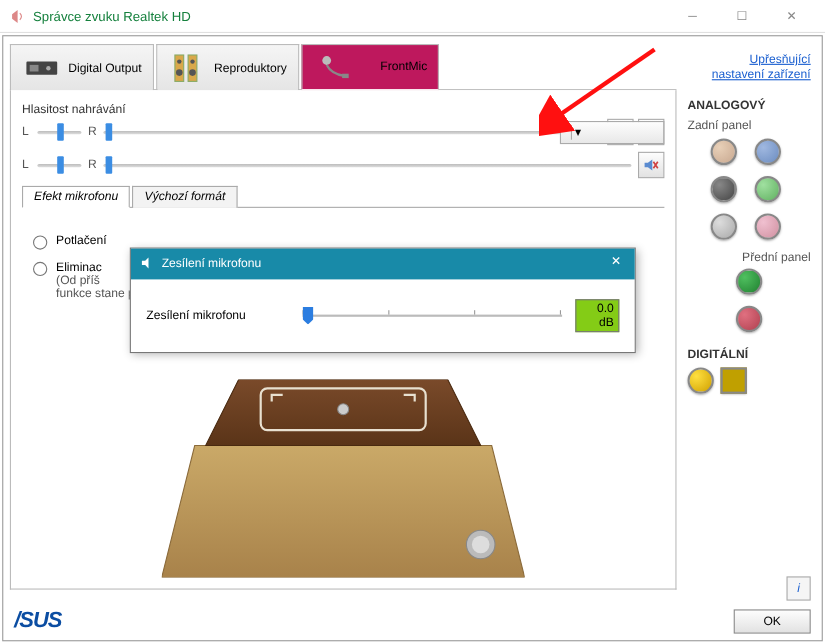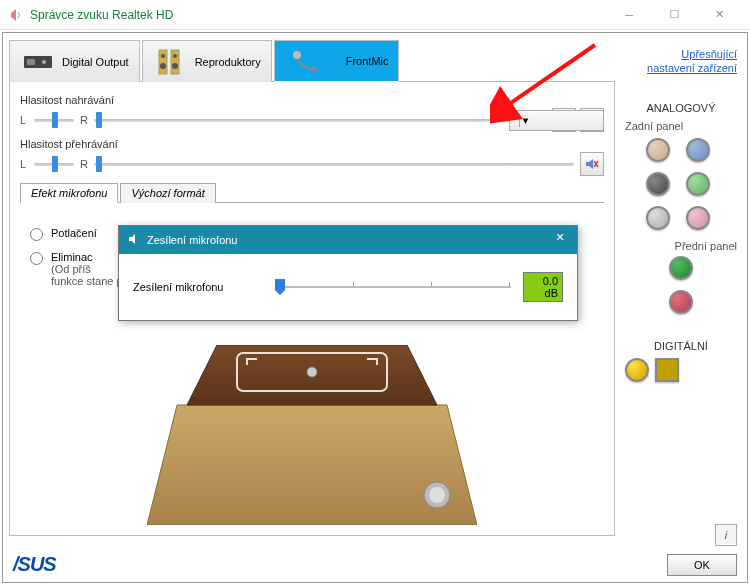--- a/index.html
+++ b/index.html
@@ -11,21 +11,21 @@
 .titlebar .wbtn { width: 45px; height: 28px; display: flex; align-items: center; justify-content: center; color: #888; }
 
 .outer { position: absolute; top: 30px; left: 0; right: 0; bottom: 0; border: 1px solid #999; margin: 2px; }
 
 .content { display: flex; height: calc(100% - 40px); padding: 6px; gap: 6px; }
 .main { flex: 1; display: flex; flex-direction: column; }
 .side { width: 120px; padding: 8px 4px; text-align: center; }
 
 .tabs { display: flex; border-bottom: 1px solid #bbb; }
 .tab { display: flex; align-items: center; gap: 6px; padding: 6px 10px; border: 1px solid #bbb; border-bottom: none; background: linear-gradient(#f5f5f5,#e5e5e5); margin-right: 2px; position: relative; top: 1px; }
-.tab.active { background: #0ea5e9; border-bottom: 1px solid #fff; gap: 25px; }
+.tab.active { background: #be185d; border-bottom: 1px solid #fff; gap: 25px; }
 .tab-icon { width: 36px; height: 28px; display: flex; align-items: center; justify-content: center; }
 
 .panel { border: 1px solid #bbb; border-top: none; padding: 8px 10px; flex: 1; position: relative; background: #fff; }
 
 .section-label { color: #333; margin: 4px 0 2px; }
 .slider-row { display: flex; align-items: center; gap: 6px; margin: 2px 0 6px; }
 .slider-row .lr { width: 8px; color: #555; }
 .track { position: relative; height: 16px; display: flex; align-items: center; }
 .track .line { height: 3px; background: linear-gradient(#bbb,#ddd); border-radius: 2px; width: 100%; }
 .thumb { position: absolute; width: 6px; height: 16px; background: #3b8de3; border-radius: 1px; top: 0; }
@@ -40,21 +40,21 @@
 .subtab { padding: 3px 10px; border: 1px solid #aaa; border-bottom: none; background: #f3f3f3; margin-right: 2px; position: relative; top: 1px; font-style: italic; }
 .subtab.active { background: #fff; border-bottom: 1px solid #fff; }
 
 .effects { padding: 14px 10px; }
 .radio-row { display: flex; align-items: flex-start; gap: 8px; margin: 10px 0; }
 .radio { width: 13px; height: 13px; border-radius: 50%; border: 1px solid #777; margin-top: 1px; }
 
 .stage { position: absolute; left: 50%; transform: translateX(-50%); bottom: 10px; width: 330px; height: 180px; }
 
 .side a { color: #1a5fd0; text-decoration: underline; font-size: 11px; display: block; text-align: right; line-height: 1.3; }
-.side .side-h { font-weight: normal; margin: 26px 0 6px; text-align: center; color: #333; }
+.side .side-h { font-weight: bold; margin: 14px 0 6px; text-align: left; color: #333; }
 .jack-grid { display: grid; grid-template-columns: 30px 30px; gap: 10px; justify-content: center; margin: 6px 0; }
 .jack { width: 24px; height: 24px; border-radius: 50%; border: 2px solid #888; box-shadow: 0 1px 2px rgba(0,0,0,.3); }
 
 .footer { position: absolute; bottom: 6px; left: 10px; right: 10px; display: flex; align-items: center; justify-content: space-between; }
 .ok-btn { width: 70px; height: 22px; border: 1px solid #888; background: linear-gradient(#fdfdfd,#e2e2e2); text-align: center; line-height: 20px; }
 .info-btn { width: 22px; height: 22px; border: 1px solid #aaa; background: #f5f5f5; display: flex; align-items: center; justify-content: center; font-style: italic; color: #1a5fd0; position: absolute; right: 10px; bottom: 36px; }
 
 
 .modal { position: absolute; left: 118px; top: 225px; width: 460px; background: #fff; border: 1px solid #777; box-shadow: 2px 2px 8px rgba(0,0,0,.3); }
 .modal-title { background: #188aa8; color: #fff; padding: 5px 8px; display: flex; align-items: center; }
@@ -152,21 +152,20 @@
           <div class="icon-btn">
             <svg width="16" height="16">
                   <circle cx="8" cy="6" r="3" fill="#6a8bd0"></circle>
                   <path d="M8 9 L8 13 M5 13 L11 13" stroke="#6a8bd0" stroke-width="1.5"></path>
                   <path d="M3 4 L1 2 M13 4 L15 2" stroke="#6a8bd0"></path>
                 </svg>
           </div>
         </div>
       </div>
 
-      <div class="section-label">Hlasitost přehrávání</div>
       <div class="slider-row">
         <span class="lr">L</span>
         <div class="track" style="width:40px">
               <div class="line"></div>
               <div class="thumb" style="left:18px"></div>
             </div>
         <span class="lr">R</span>
         <div class="track" style="flex:1">
               <div class="line"></div>
               <div class="thumb" style="left:2px"></div>

